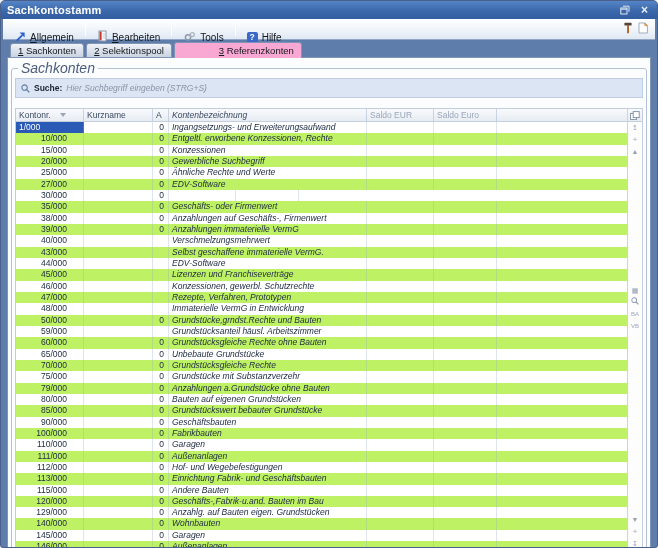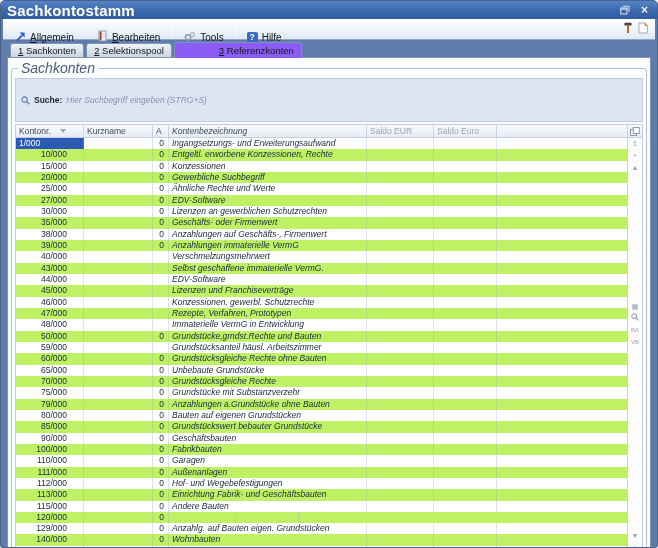--- a/index.html
+++ b/index.html
@@ -8,21 +8,21 @@
     width:658px; height:548px; margin:0 auto;
     background:#5f7dab; border:1px solid #4a5f8a; border-radius:5px 5px 3px 3px;
     overflow:hidden; display:flex; flex-direction:column;
   }
   
   .titlebar {
     height:18px; flex:0 0 18px; display:flex; align-items:center;
     background:linear-gradient(#5585c7, #3b68ab 55%, #325da0);
     padding:0 6px; border-radius:4px 4px 0 0;
   }
-  .titlebar .title { flex:1; color:#ffffff; font-size:15px; font-weight:bold; letter-spacing:.2px; }
+  .titlebar .title { flex:1; color:#ffffff; font-size:11px; font-weight:bold; letter-spacing:.2px; }
   .tb-ctrl { display:flex; align-items:center; gap:7px; }
   .tb-btn { width:13px; height:13px; display:flex; align-items:center; justify-content:center; cursor:default; }
   .close-glyph { color:#e9eef7; font-size:12px; font-weight:bold; line-height:10px; }
   
   .toolbar {
     height:21px; flex:0 0 21px; margin:0 2px; display:flex; align-items:center;
     background:linear-gradient(#ffffff, #eef3f9 60%, #dfe8f3);
     border-bottom:1px solid #93a6c4; padding:0 6px; gap:2px;
   }
   .tbtn { display:flex; align-items:center; gap:4px; padding:2px 6px; font-size:10px; color:#15181d; border-radius:2px;margin-top:16px; }
@@ -32,36 +32,36 @@
   .toolbar .spacer { flex:1; }
   .help-badge { width:11px; height:11px; background:#3a67c8; color:#fff; border-radius:2px;
     font-size:8.5px; font-weight:bold; display:inline-flex; align-items:center; justify-content:center; }
   
   .tabstrip { height:17px; flex:0 0 17px; margin:0 6px; display:flex; align-items:flex-end; padding-left:3px; }
   .tab {
     font-size:9.5px; color:#14171c; padding:1px 7px 2px; margin-right:2px;
     background:linear-gradient(#f0f3f8, #c9d3e1); border:1px solid #8094b5; border-bottom:none;
     border-radius:3px 3px 0 0; height:14px; line-height:11px; position:relative;
   }
-  .tab.active { background:#8b5cf6; height:16px; z-index:3; margin-bottom:-1px; padding-top:2px;padding-left:44px; }
+  .tab.active { background:#f9a8d4; height:16px; z-index:3; margin-bottom:-1px; padding-top:2px;padding-left:44px; }
   
   .content {
     flex:1; margin:0 6px; background:#fcfdfe; border:1px solid #8094b5;
     position:relative; z-index:2; padding:1px 3px 3px; display:flex; flex-direction:column;
   }
   .frame-bottom { flex:0 0 7px; }
   fieldset.groupbox {
     flex:1; border:1px solid #b3c0d6; border-radius:3px; margin-top:1px;
     padding:2px 3px 3px; display:flex; flex-direction:column; min-height:0;
   }
   legend.gb-label { font-size:14px; color:#4c5e7e; padding:0 3px; margin-left:3px;font-style:italic; }
   
   .searchbar {
-    flex:0 0 15px; display:flex; align-items:center; gap:4px; padding:12px 5px;
-    background:#dbe5f4; border:1px solid #bfcce1; margin-bottom:2px;
+    flex:0 0 15px; display:flex; align-items:center; gap:4px; padding:0 5px;
+    background:#dbe5f4; border:1px solid #bfcce1; margin-bottom:10px;
   }
   .search-label { font-size:8.5px; font-weight:bold; color:#1b2230; }
   .search-input {
     flex:1; border:none; background:transparent; font-family:"Liberation Sans",sans-serif;
     font-size:8.5px; color:#333; outline:none; height:12px;
   }
   .search-input::placeholder { color:#8b94a6; font-style:italic; opacity:1; }
   
   .gridwrap { flex:1; display:flex; border:1px solid #c2cedf; background:#fff; min-height:0; }
   .gridmain { flex:1; display:flex; flex-direction:column; min-width:0; }
@@ -268,21 +268,20 @@
     <span class="td c-a">0</span>
     <span class="td c-bez">EDV-Software</span>
     <span class="td c-s1"></span>
     <span class="td c-s2"></span>
     <span class="td c-fill"></span>
   </div>
               <div class="tr">
     <span class="td c-kontonr">30/000</span>
     <span class="td c-kurzname"></span>
     <span class="td c-a">0</span>
-    <span class="td c-bez">Lizenzen an gewerblichen Schutzrechten</span>
     <span class="td c-s1"></span>
     <span class="td c-s2"></span>
     <span class="td c-fill"></span>
   </div>
               <div class="tr alt">
     <span class="td c-kontonr">35/000</span>
     <span class="td c-kurzname"></span>
     <span class="td c-a">0</span>
     <span class="td c-bez">Geschäfts- oder Firmenwert</span>
     <span class="td c-s1"></span>
@@ -511,20 +510,21 @@
     <span class="td c-a">0</span>
     <span class="td c-bez">Andere Bauten</span>
     <span class="td c-s1"></span>
     <span class="td c-s2"></span>
     <span class="td c-fill"></span>
   </div>
               <div class="tr alt">
     <span class="td c-kontonr">120/000</span>
     <span class="td c-kurzname"></span>
     <span class="td c-a">0</span>
+    <span class="td c-bez">Geschäfts-,Fabrik-u.and. Bauten im Bau</span>
     <span class="td c-s1"></span>
     <span class="td c-s2"></span>
     <span class="td c-fill"></span>
   </div>
               <div class="tr">
     <span class="td c-kontonr">129/000</span>
     <span class="td c-kurzname"></span>
     <span class="td c-a">0</span>
     <span class="td c-bez">Anzahlg. auf Bauten eigen. Grundstücken</span>
     <span class="td c-s1"></span>

